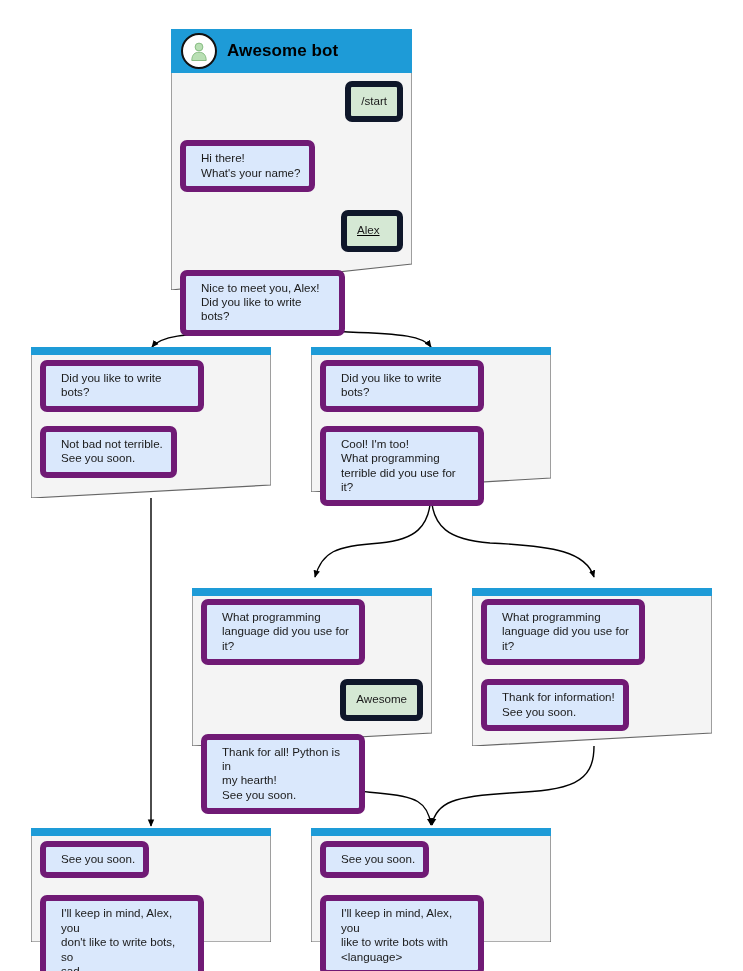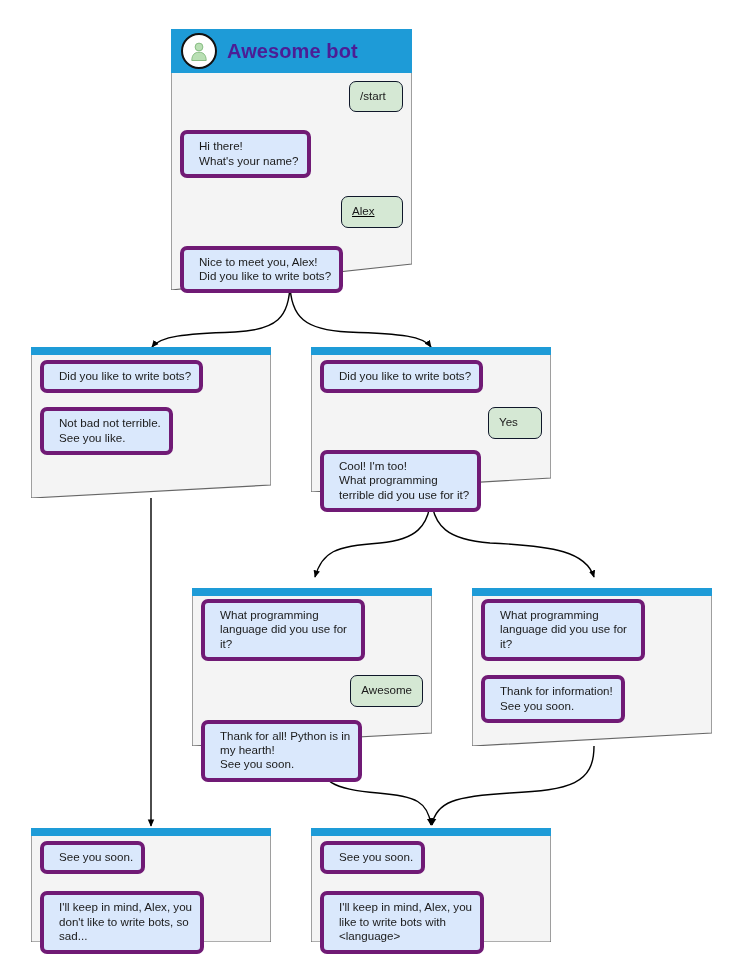--- a/index.html
+++ b/index.html
@@ -58,22 +58,22 @@
     height: 8px;
     background: #1e9bd7;
   }
   .panel.titled .panel-header {
     height: 44px;
     display: flex;
     align-items: center;
     padding-left: 10px;
   }
   .panel-title {
-    color: #4c1d95;
-    font-size: 20px;
+    color: #000000;
+    font-size: 17px;
     font-weight: bold;
     margin-left: 10px;
     letter-spacing: .1px;
   }
   .avatar {
     width: 36px;
     height: 36px;
     border-radius: 50%;
     background: #ffffff;
     border: 2px solid #111111;
@@ -105,26 +105,26 @@
     box-sizing: border-box;
     font-size: 11.6px;
     line-height: 14.4px;
     color: #1a1a1a;
     white-space: pre-line;
     padding: 5px 8px 6px 8px;
     max-width: 74%;
   }
   .bubble.bot {
     background: #dae8fc;
-    border: 4px solid #701a75;
+    border: 6px solid #701a75;
     padding-left: 15px;
   }
   .bubble.user {
     background: #d5e8d4;
-    border: 1px solid #0f172a;
+    border: 6px solid #0f172a;
     text-align: left;
     min-width: 54px;
     padding: 7px 10px 8px 10px;
   }
   .bubble.user.wide { min-width: 62px; }
 </style>
 </head>
 <body>
 
 <div id="canvas">
@@ -189,38 +189,35 @@
       <polygon points="0,0 240,0 240,138 0,151" fill="#f4f4f4" stroke="#666666" stroke-width="1.2"></polygon>
     </svg>
     <div class="panel-inner">
       <div class="panel-header"></div>
       <div class="msgs" style="top:13px;">
         <div class="row left" style="margin-bottom:14px;">
           <div class="bubble bot">Did you like to write bots?</div>
         </div>
         <div class="row left">
           <div class="bubble bot">Not bad not terrible.
-See you like.</div>
+See you soon.</div>
         </div>
       </div>
     </div>
   </div>
 
   <div class="panel" style="left:311px; top:347px; width:240px; height:145px;">
     <svg class="panel-shape" viewBox="0 0 240 145" preserveAspectRatio="none">
       <polygon points="0,0 240,0 240,131 0,145" fill="#f4f4f4" stroke="#666666" stroke-width="1.2"></polygon>
     </svg>
     <div class="panel-inner">
       <div class="panel-header"></div>
       <div class="msgs" style="top:13px;">
         <div class="row left" style="margin-bottom:14px;">
           <div class="bubble bot">Did you like to write bots?</div>
-        </div>
-        <div class="row right" style="margin-bottom:11px;">
-          <div class="bubble user">Yes</div>
         </div>
         <div class="row left">
           <div class="bubble bot">Cool! I'm too!
 What programming
 terrible did you use for it?</div>
         </div>
       </div>
     </div>
   </div>
 

